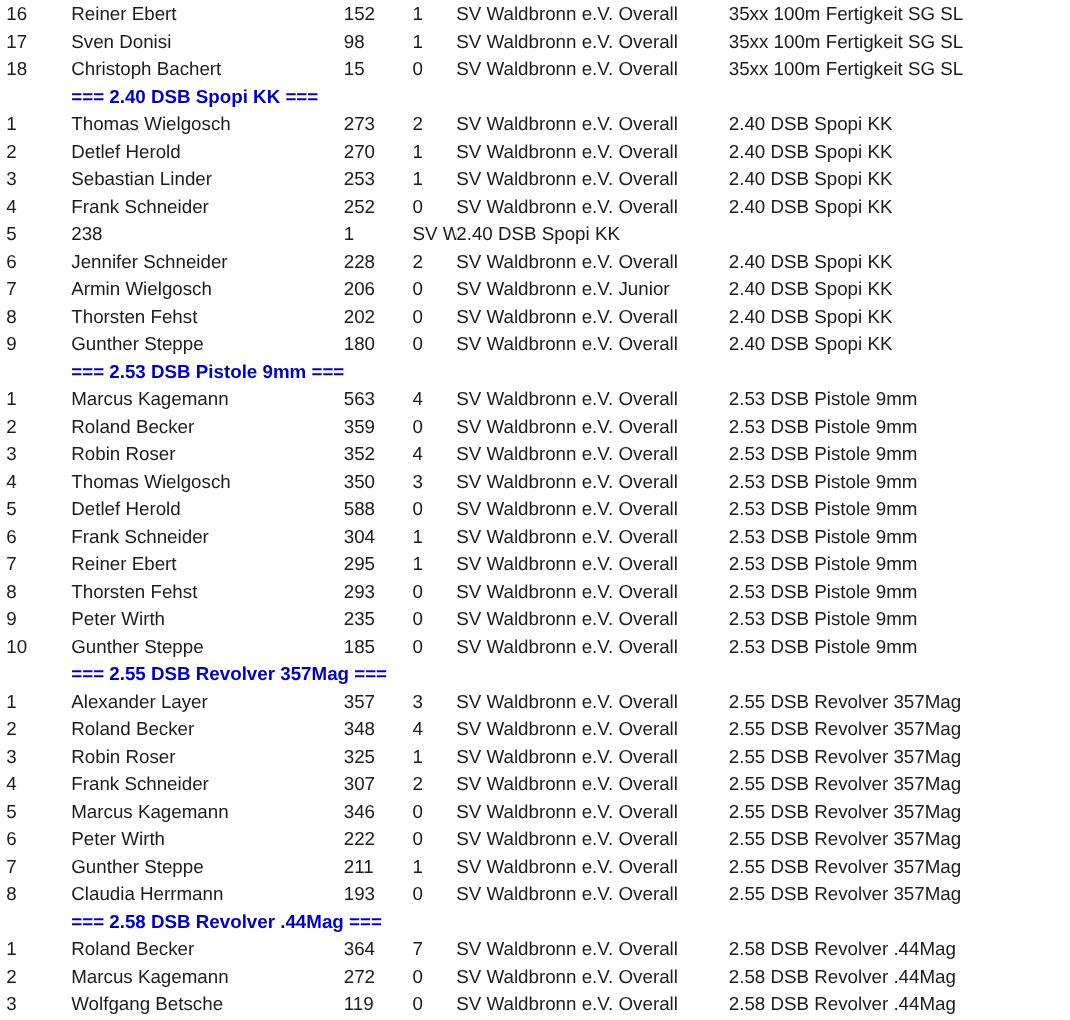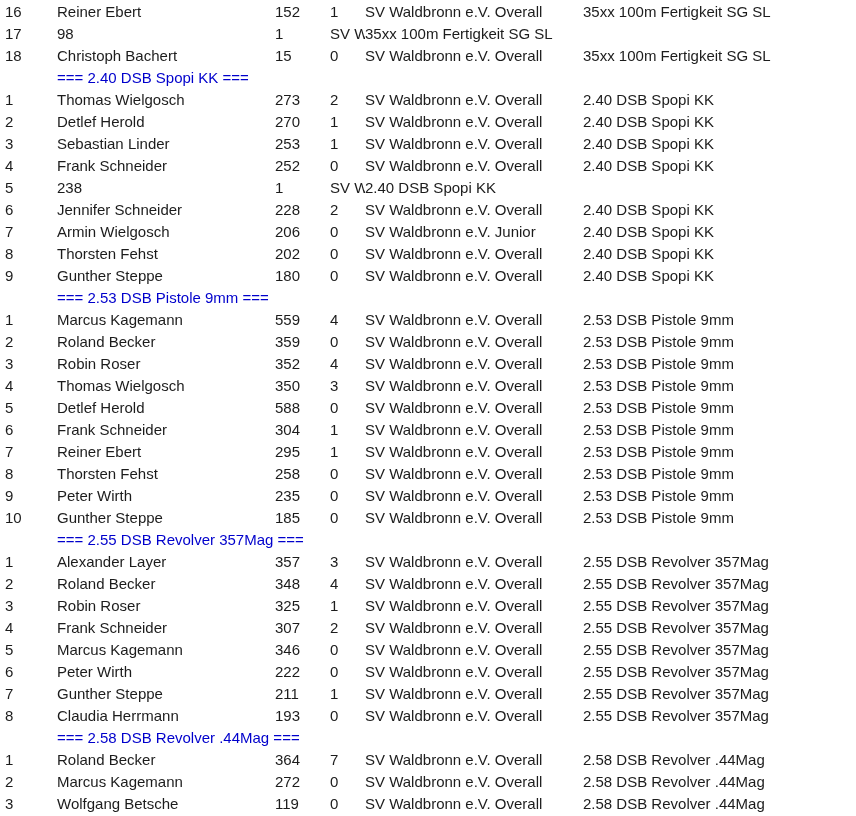--- a/index.html
+++ b/index.html
@@ -27,40 +27,41 @@
     height: 22px;
     line-height: 22px;
     white-space: nowrap;
   }
   .cell {
     overflow: hidden;
     text-overflow: clip;
   }
   .header-row .section-title {
     grid-column: 2 / -1;
-    font-weight: normal;
+    font-weight: bold;
     color: var(--section-color);
   }
 </style>
 </head>
 <body style="background: rgb(255, 255, 255); color: rgb(28, 28, 28); --section-color: #0000cc;">
 
 <div class="page">
   <div id="table-root" class="table">
   <div class="row">
     <span class="cell rank">16</span>
     <span class="cell name">Reiner Ebert</span>
     <span class="cell score">152</span>
     <span class="cell xcount">1</span>
     <span class="cell club">SV Waldbronn e.V. Overall</span>
     <span class="cell discipline">35xx 100m Fertigkeit SG SL</span>
   </div>
 
   <div class="row">
     <span class="cell rank">17</span>
+    <span class="cell name">Sven Donisi</span>
     <span class="cell score">98</span>
     <span class="cell xcount">1</span>
     <span class="cell club">SV Waldbronn e.V. Overall</span>
     <span class="cell discipline">35xx 100m Fertigkeit SG SL</span>
   </div>
 
   <div class="row">
     <span class="cell rank">18</span>
     <span class="cell name">Christoph Bachert</span>
     <span class="cell score">15</span>
@@ -155,21 +156,21 @@
   </div>
 
   <div class="row header-row">
     <span class="cell rank"></span>
     <span class="cell section-title">=== 2.53 DSB Pistole 9mm ===</span>
   </div>
 
   <div class="row">
     <span class="cell rank">1</span>
     <span class="cell name">Marcus Kagemann</span>
-    <span class="cell score">559</span>
+    <span class="cell score">563</span>
     <span class="cell xcount">4</span>
     <span class="cell club">SV Waldbronn e.V. Overall</span>
     <span class="cell discipline">2.53 DSB Pistole 9mm</span>
   </div>
 
   <div class="row">
     <span class="cell rank">2</span>
     <span class="cell name">Roland Becker</span>
     <span class="cell score">359</span>
     <span class="cell xcount">0</span>
@@ -218,21 +219,21 @@
     <span class="cell name">Reiner Ebert</span>
     <span class="cell score">295</span>
     <span class="cell xcount">1</span>
     <span class="cell club">SV Waldbronn e.V. Overall</span>
     <span class="cell discipline">2.53 DSB Pistole 9mm</span>
   </div>
 
   <div class="row">
     <span class="cell rank">8</span>
     <span class="cell name">Thorsten Fehst</span>
-    <span class="cell score">258</span>
+    <span class="cell score">293</span>
     <span class="cell xcount">0</span>
     <span class="cell club">SV Waldbronn e.V. Overall</span>
     <span class="cell discipline">2.53 DSB Pistole 9mm</span>
   </div>
 
   <div class="row">
     <span class="cell rank">9</span>
     <span class="cell name">Peter Wirth</span>
     <span class="cell score">235</span>
     <span class="cell xcount">0</span>

